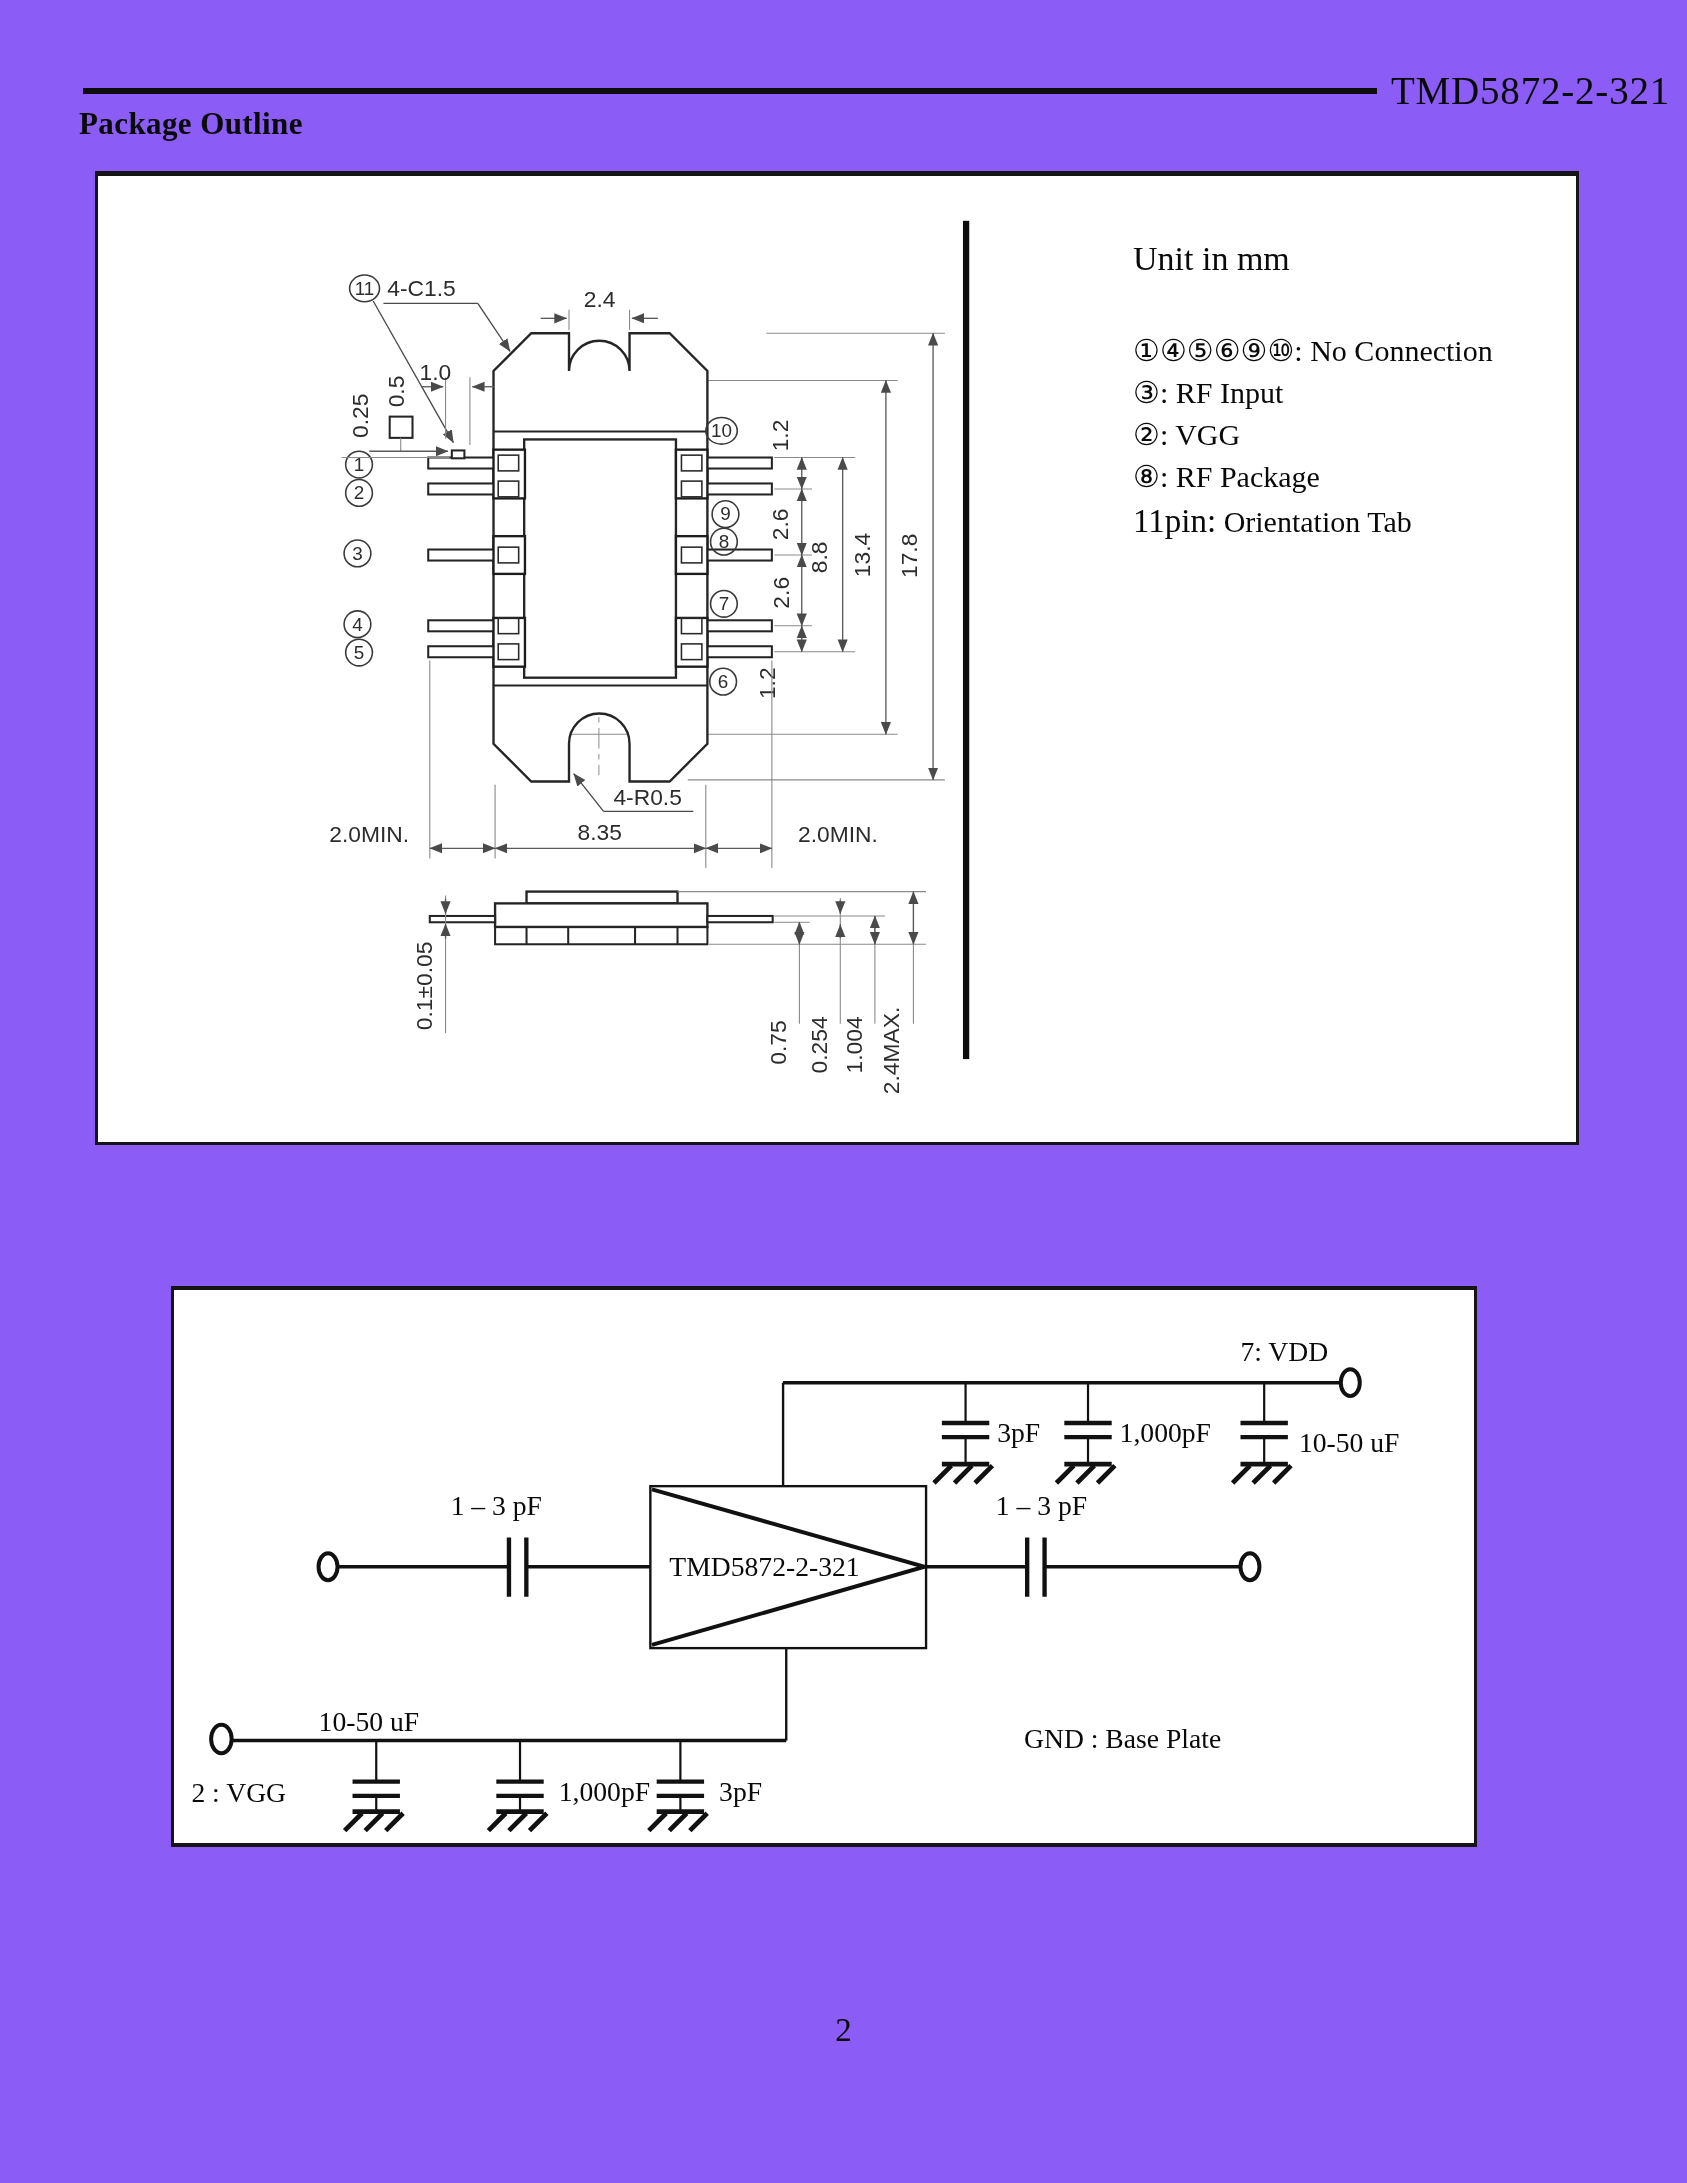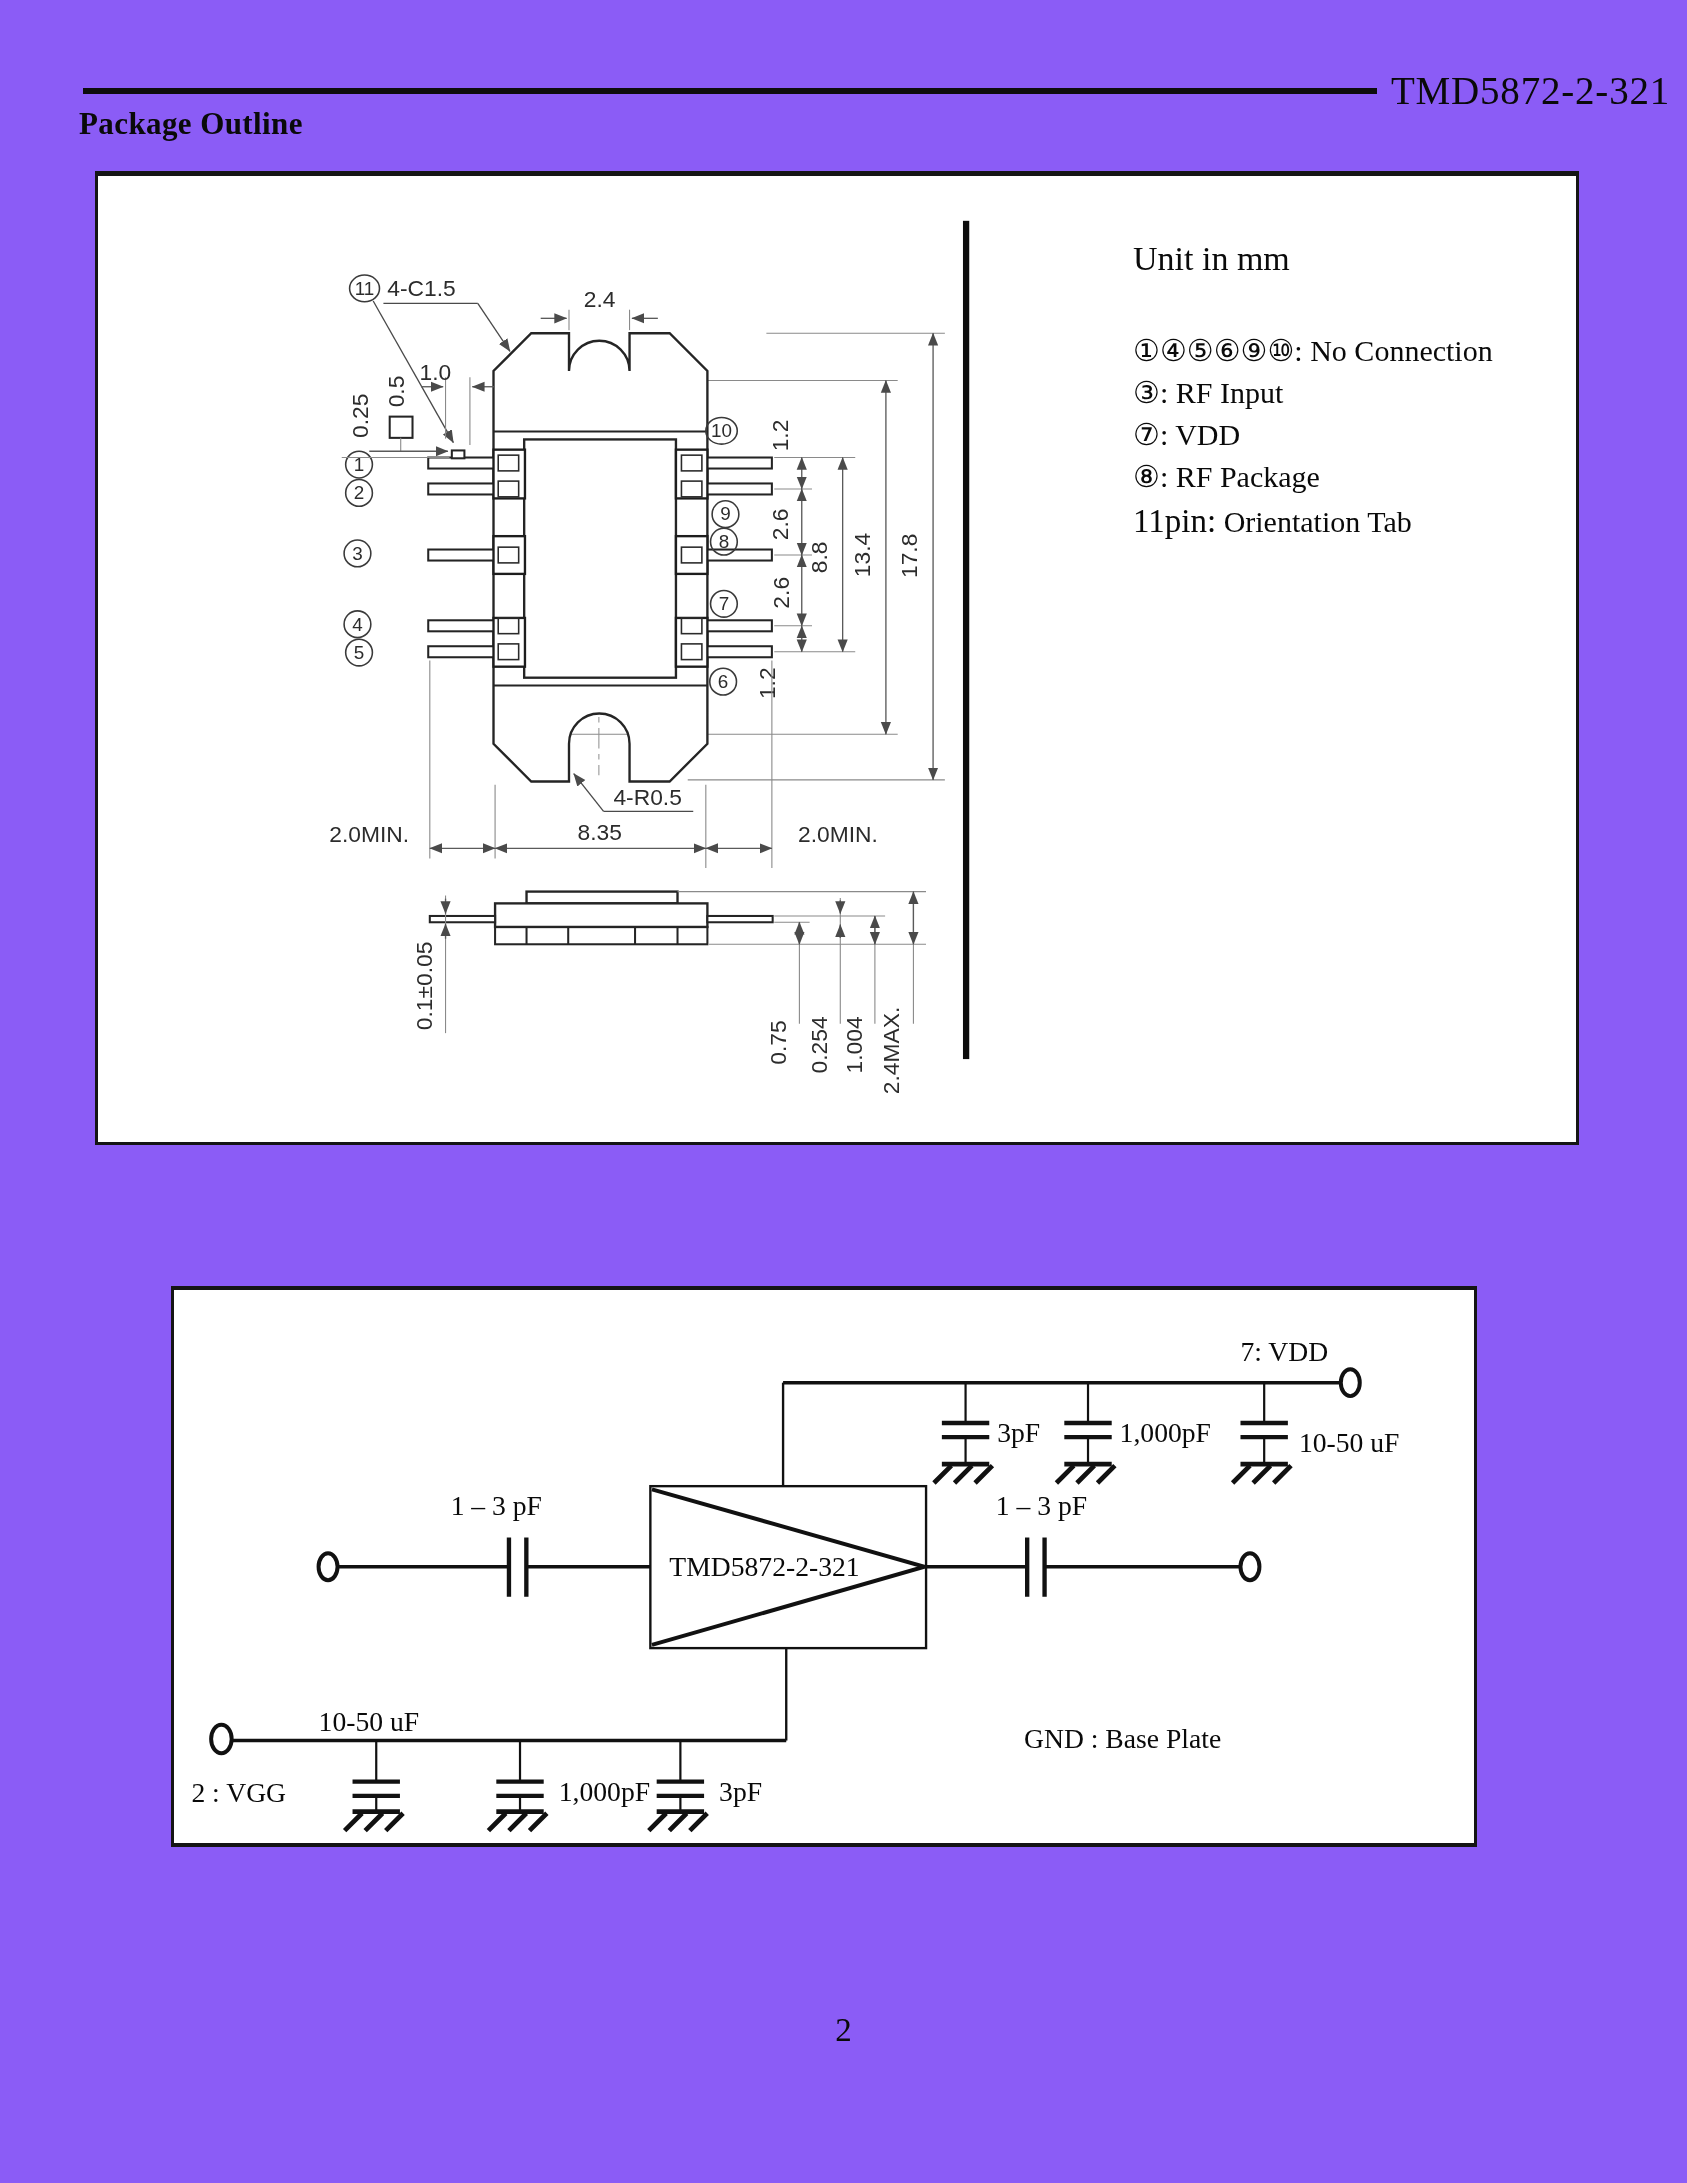--- a/index.html
+++ b/index.html
@@ -259,21 +259,21 @@
         <text class="dtxt" transform="rotate(-90 1014 1112)" x="1014" y="1112" text-anchor="middle">2.4MAX.</text>
       </g>
 
       <rect x="1095" y="57" width="8" height="1066" fill="#0d0d0d"></rect>
     </svg>
 
     <div class="legend">
       <div class="unit">Unit in mm</div>
       <div class="pl">①④⑤⑥⑨⑩: No Connection</div>
       <div class="pl">③: RF Input</div>
-      <div class="pl">⑦: VDD</div>
+      <div class="pl">②: VGG</div>
       <div class="pl">⑧: RF Package</div>
       <div class="pl last"><span class="small">11pin:</span> <span>Orientation Tab</span></div>
     </div>
   </div>
 
 
   <div class="fig-box" id="box-bias">
     <svg width="1294" height="544" viewBox="0 0 1638 688">
       <defs>
         <g id="gndsym">

